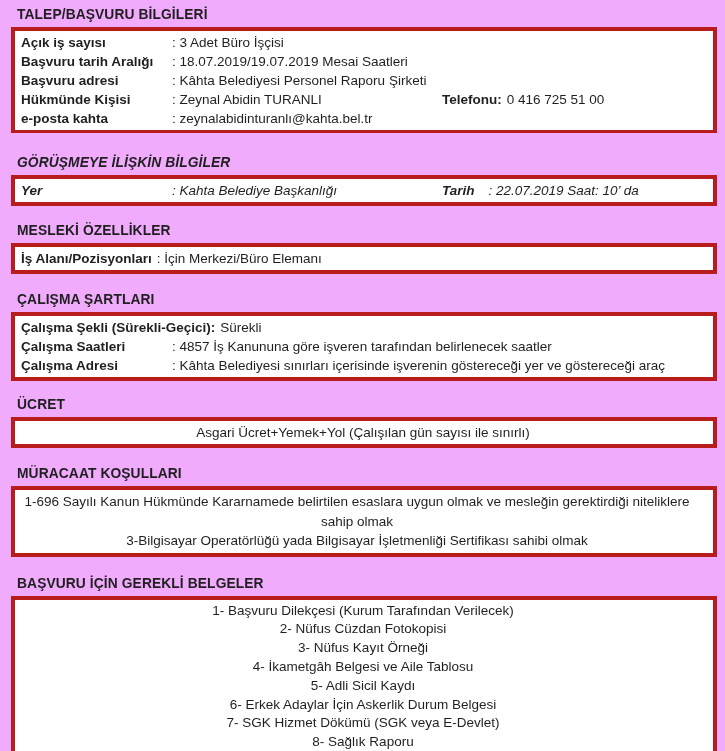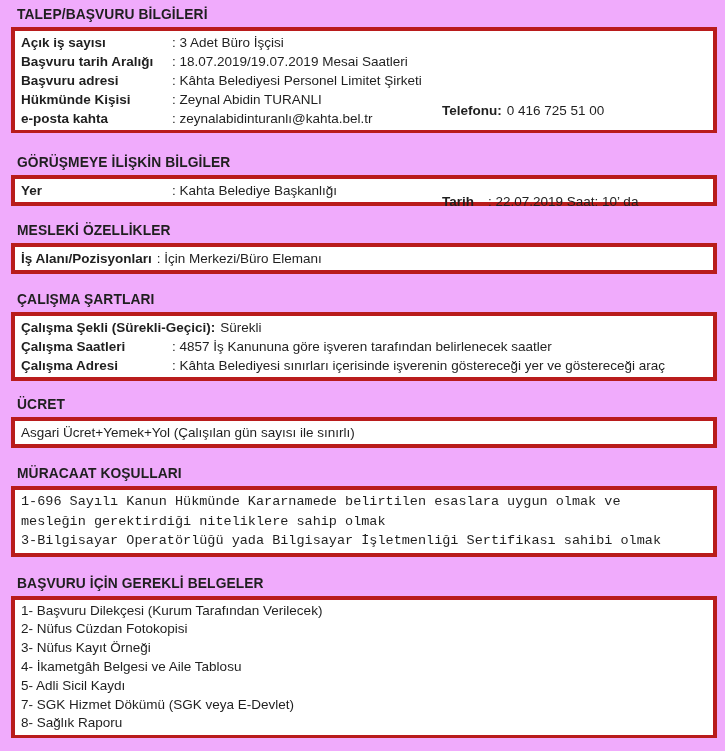--- a/index.html
+++ b/index.html
@@ -29,51 +29,51 @@
     position:relative;
     padding:2px 8px 2px 6px;
     background:#fff;
   }
   .box.thick-bottom{border-bottom-width:3px;}
   .box.heavy-bottom{border-bottom-width:3.5px;}
   .row{position:relative;line-height:19px;white-space:nowrap;}
   .row .lbl{display:inline-block;width:151px;font-weight:700;vertical-align:top;}
   .row.inline .lbl{width:auto;margin-right:5px;}
   .row .val{display:inline-block;vertical-align:top;}
-  .right{position:absolute;left:421px;top:11px;white-space:nowrap;}
+  .right{position:absolute;left:421px;top:0;white-space:nowrap;}
   .right .rlbl{font-weight:700;}
   .right .rval{margin-left:5px;}
   .right.wide-gap .rval{margin-left:14px;}
-  .item{line-height:19.4px;}
+  .item{line-height:19.4px;text-align:center;}
   .wrapping .item{white-space:normal;}
-  .sec-govern{margin-top:21px;}
+  .sec-govern{margin-top:21px;font-style:italic;}
   .sec-meslek{margin-top:16px;}
   .sec-calisma{margin-top:17px;}
   .sec-ucret{margin-top:15px;}
   .sec-muracaat{margin-top:17px;}
-  .sec-muracaat .box{padding-right:20px;font-family:Liberation Mono, monospace;}
+  .sec-muracaat .box{padding-right:20px;}
   .sec-belgeler{margin-top:18px;}
   .sec-belgeler .item{line-height:18.8px;}
 </style>
 </head>
 <body>
 
 <div class="page">
 
   <div class="sec">
     <div class="heading">TALEP/BAŞVURU BİLGİLERİ</div>
     <div class="box thick-bottom">
       <div class="row">
         <span class="lbl">Açık iş sayısı</span><span class="val">: 3 Adet Büro İşçisi</span>
       </div>
       <div class="row">
         <span class="lbl">Başvuru tarih Aralığı</span><span class="val">: 18.07.2019/19.07.2019 Mesai Saatleri</span>
       </div>
       <div class="row">
-        <span class="lbl">Başvuru adresi</span><span class="val">: Kâhta Belediyesi Personel Limitet Şirketi</span>
+        <span class="lbl">Başvuru adresi</span><span class="val">: Kâhta Belediyesi Personel Raporu Şirketi</span>
       </div>
       <div class="row">
         <span class="lbl">Hükmünde Kişisi</span><span class="val">: Zeynal Abidin TURANLI</span>
         <span class="right"><span class="rlbl">Telefonu:</span><span class="rval">0 416 725 51 00</span></span>
       </div>
       <div class="row">
         <span class="lbl">e-posta kahta</span><span class="val">: zeynalabidinturanlı@kahta.bel.tr</span>
       </div>
     </div>
   </div>
@@ -128,18 +128,19 @@
   </div>
 
   <div class="sec sec-belgeler">
     <div class="heading">BAŞVURU İÇİN GEREKLİ BELGELER</div>
     <div class="box heavy-bottom">
       <div class="item">1- Başvuru Dilekçesi (Kurum Tarafından Verilecek)</div>
       <div class="item">2- Nüfus Cüzdan Fotokopisi</div>
       <div class="item">3- Nüfus Kayıt Örneği</div>
       <div class="item">4- İkametgâh Belgesi ve Aile Tablosu</div>
       <div class="item">5- Adli Sicil Kaydı</div>
+      <div class="item">6- Erkek Adaylar İçin Askerlik Durum Belgesi</div>
       <div class="item">7- SGK Hizmet Dökümü (SGK veya E-Devlet)</div>
       <div class="item">8- Sağlık Raporu</div>
     </div>
   </div>
 
 </div>
 
 </body></html>

